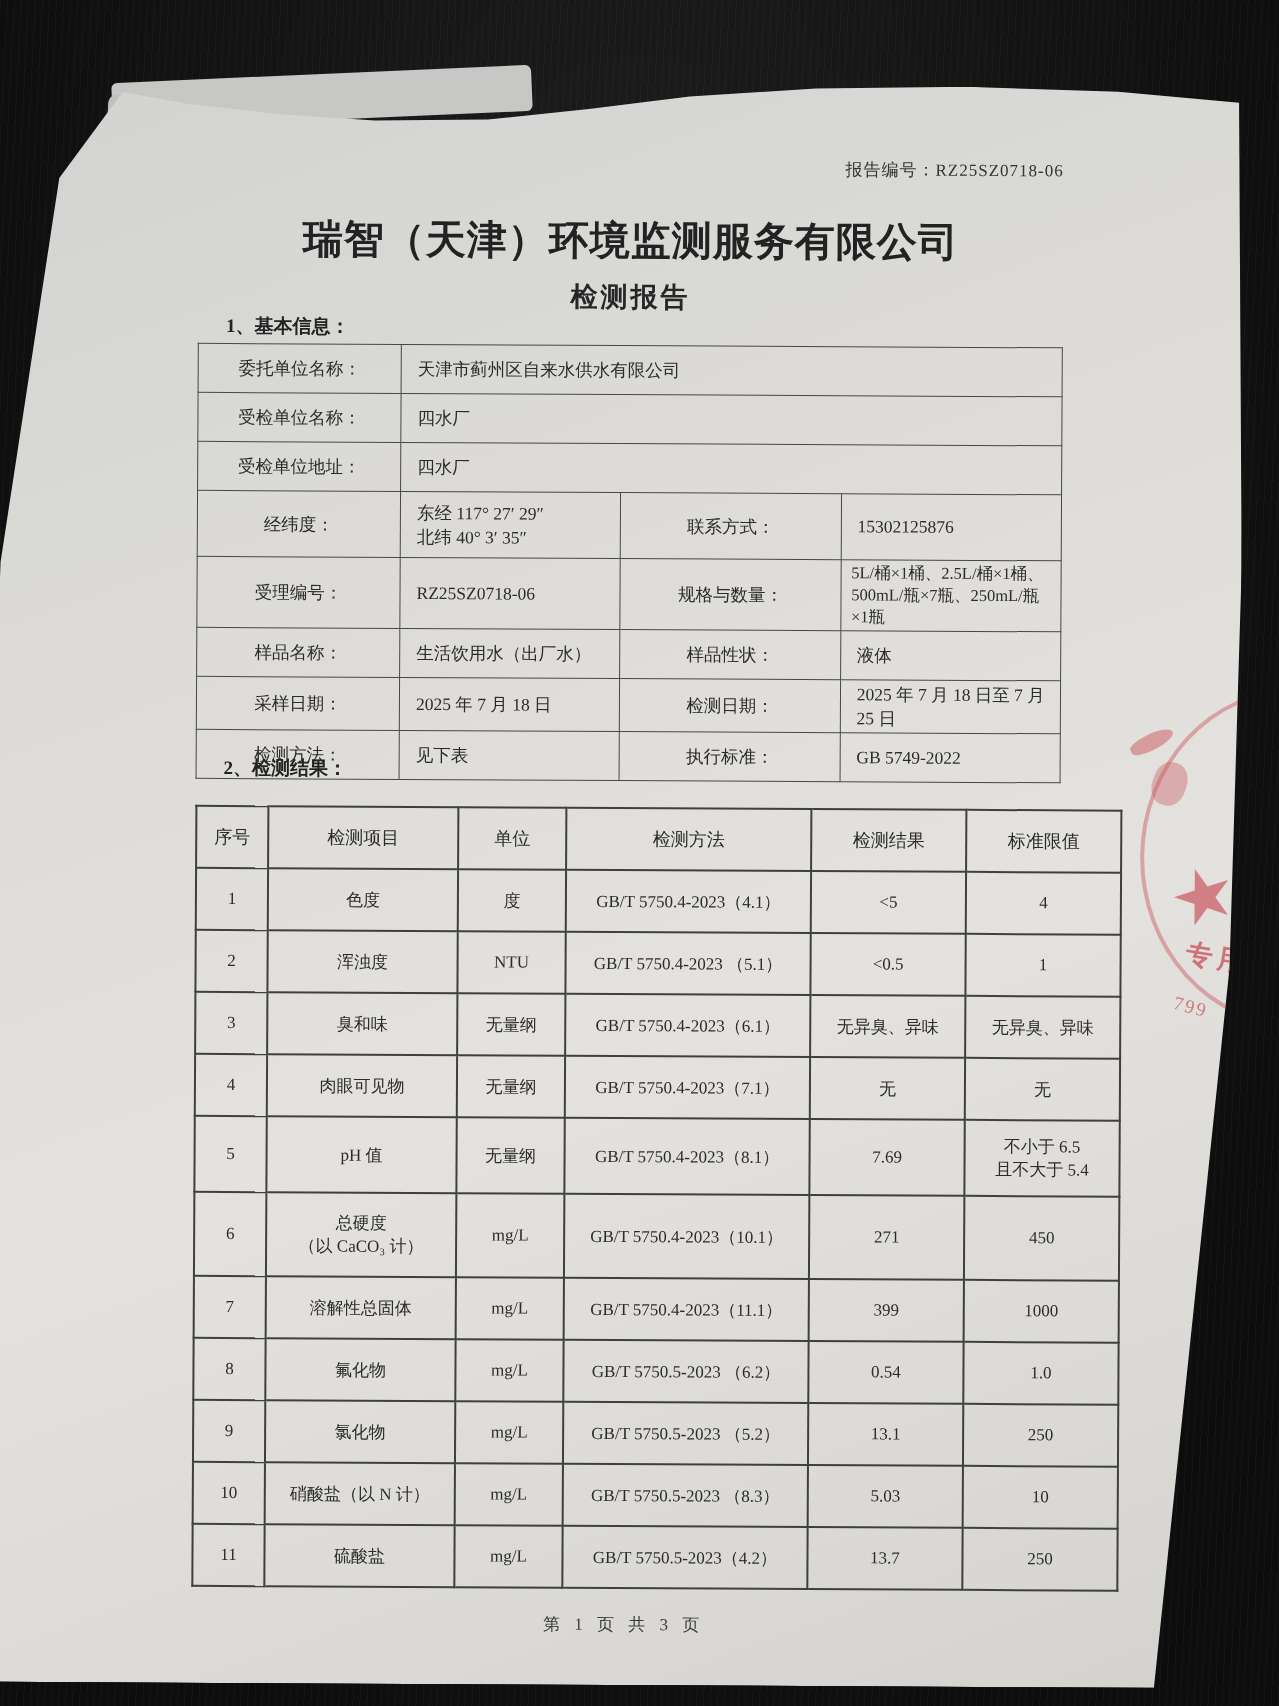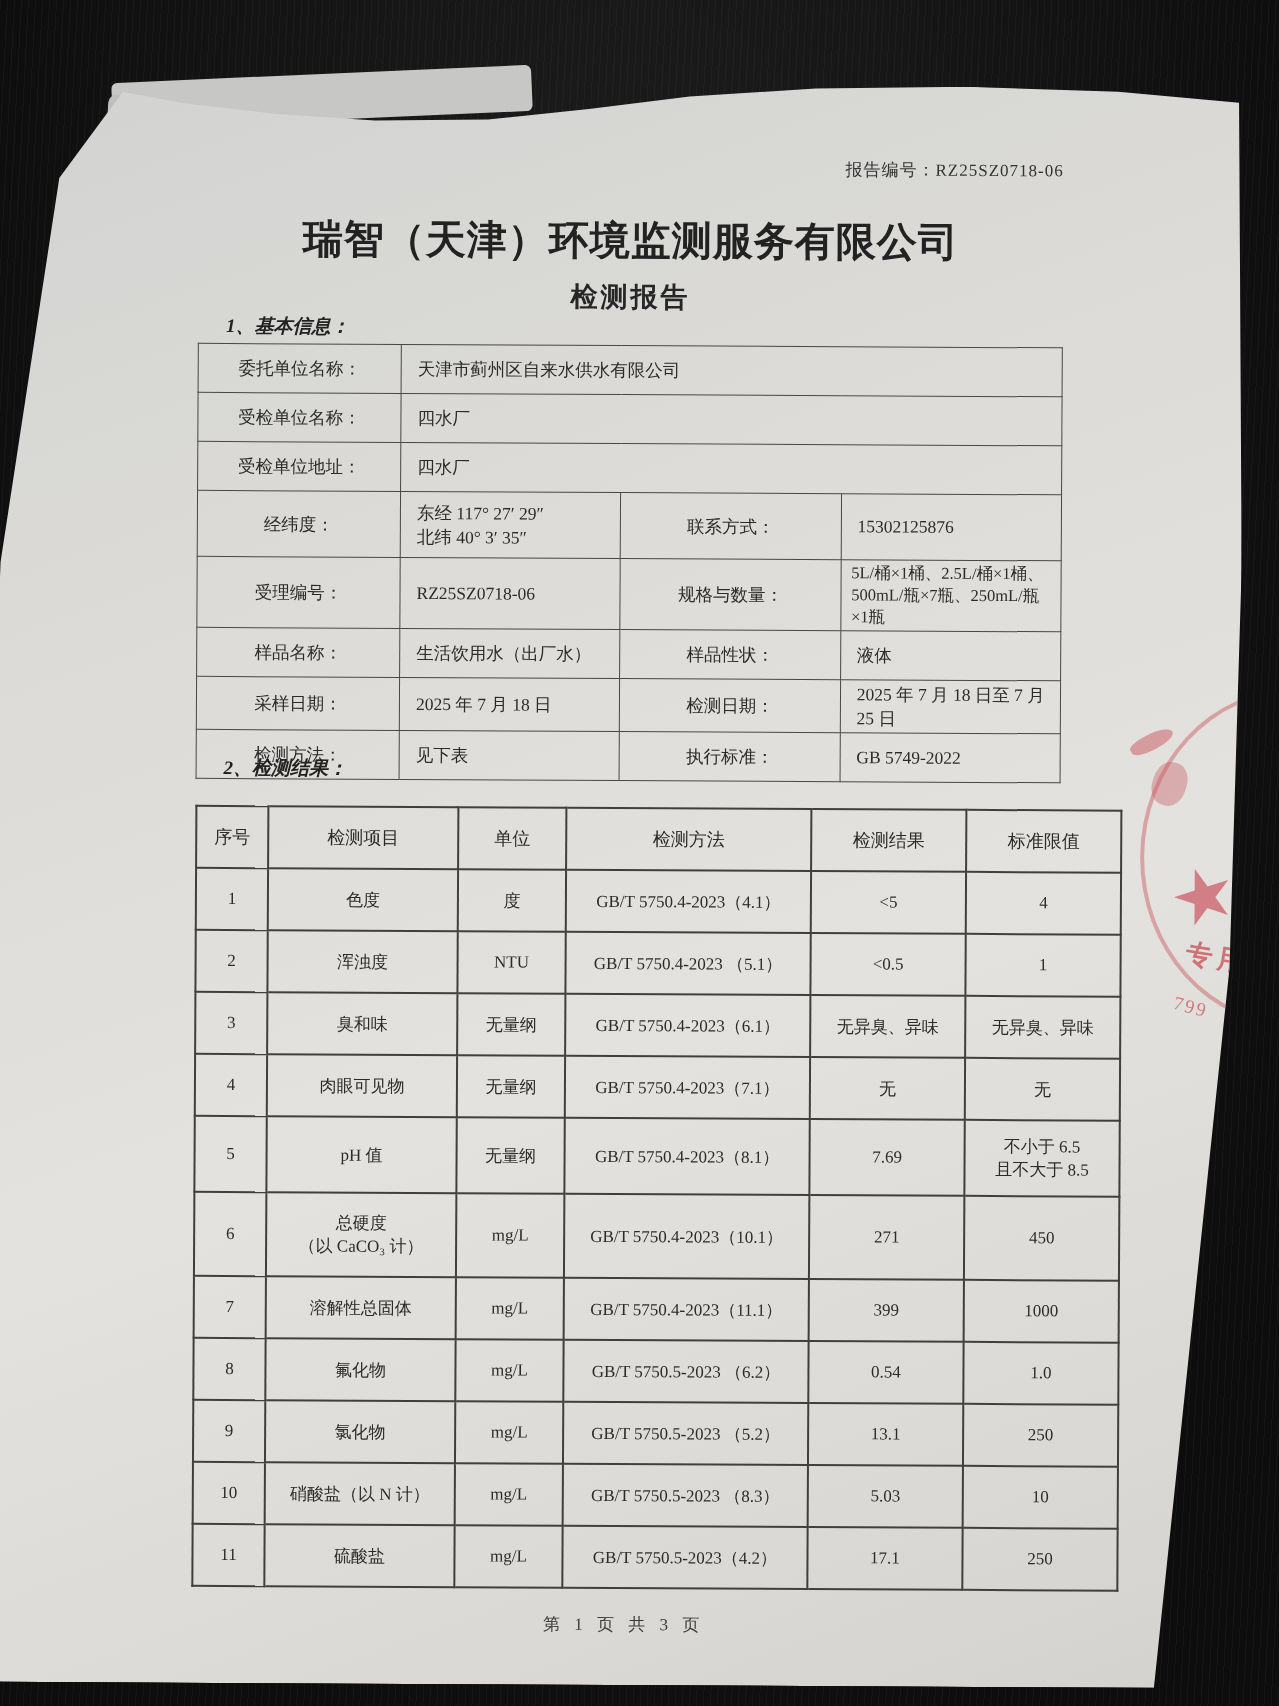--- a/index.html
+++ b/index.html
@@ -39,21 +39,21 @@
     position:absolute;top:72px;right:0;font-size:17px;letter-spacing:1px;color:#333;
   }
   .company-title{
     position:absolute;top:128px;left:0;width:100%;text-align:center;
     font-size:40px;font-weight:700;letter-spacing:1px;white-space:nowrap;color:#222;
   }
   .doc-title{
     position:absolute;top:194px;left:0;width:100%;text-align:center;
     font-size:27px;font-weight:600;letter-spacing:3px;color:#262626;
   }
-  .sec-heading{position:absolute;left:28px;font-size:19px;font-weight:600;color:#222;font-style:italic;}
+  .sec-heading{position:absolute;left:28px;font-size:19px;font-weight:600;color:#222;}
   .sec-basic{top:230px;}
   .sec-results{top:672px;}
 
   table{border-collapse:collapse;position:absolute;left:0;width:865px;table-layout:fixed;}
   td,th{overflow:hidden;}
   .pre{white-space:pre-line;}
 
   .binfo{top:260px;}
   .binfo td{
     border:1.5px solid #474747;font-size:17.5px;color:#2b2b2b;
@@ -219,21 +219,21 @@
         <td>无</td>
         <td>无</td>
       </tr>
       <tr class="h76">
         <td>5</td>
         <td>pH 值</td>
         <td>无量纲</td>
         <td>GB/T 5750.4-2023（8.1）</td>
         <td>7.69</td>
         <td class="pre">不小于 6.5
-且不大于 8.5</td>
+且不大于 5.4</td>
       </tr>
       <tr class="h84">
         <td>6</td>
         <td class="pre">总硬度
 （以 CaCO₃ 计）</td>
         <td>mg/L</td>
         <td>GB/T 5750.4-2023（10.1）</td>
         <td>271</td>
         <td>450</td>
       </tr>
@@ -267,21 +267,21 @@
         <td>mg/L</td>
         <td>GB/T 5750.5-2023 （8.3）</td>
         <td>5.03</td>
         <td>10</td>
       </tr>
       <tr>
         <td>11</td>
         <td>硫酸盐</td>
         <td>mg/L</td>
         <td>GB/T 5750.5-2023（4.2）</td>
-        <td>17.1</td>
+        <td>13.7</td>
         <td>250</td>
       </tr>
     </tbody>
       </table>
 
     <div class="footer-page">第 1 页 共 3 页</div>
   </div>
 
   <div class="stamp">
     <div class="stamp-arc"></div>

